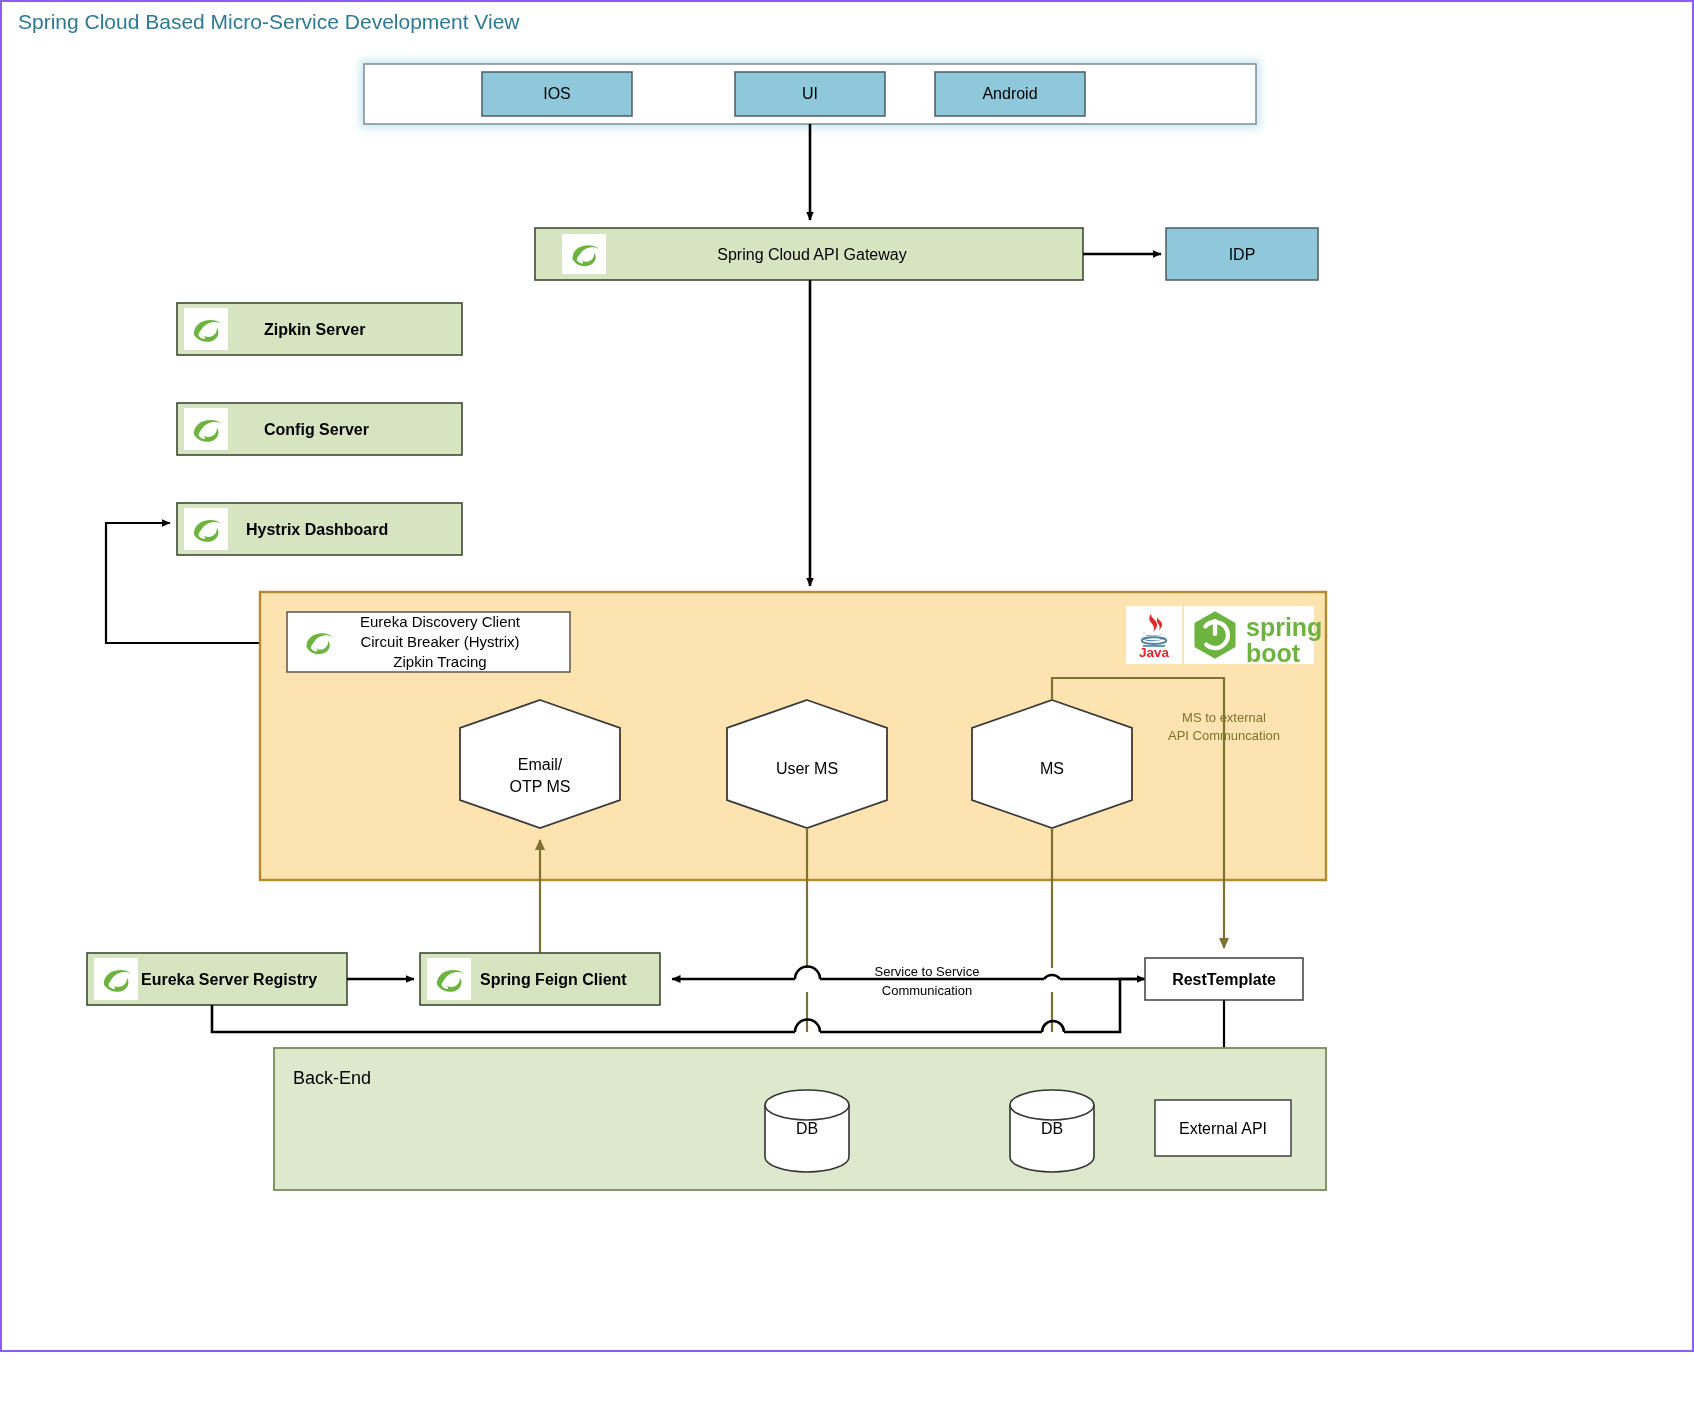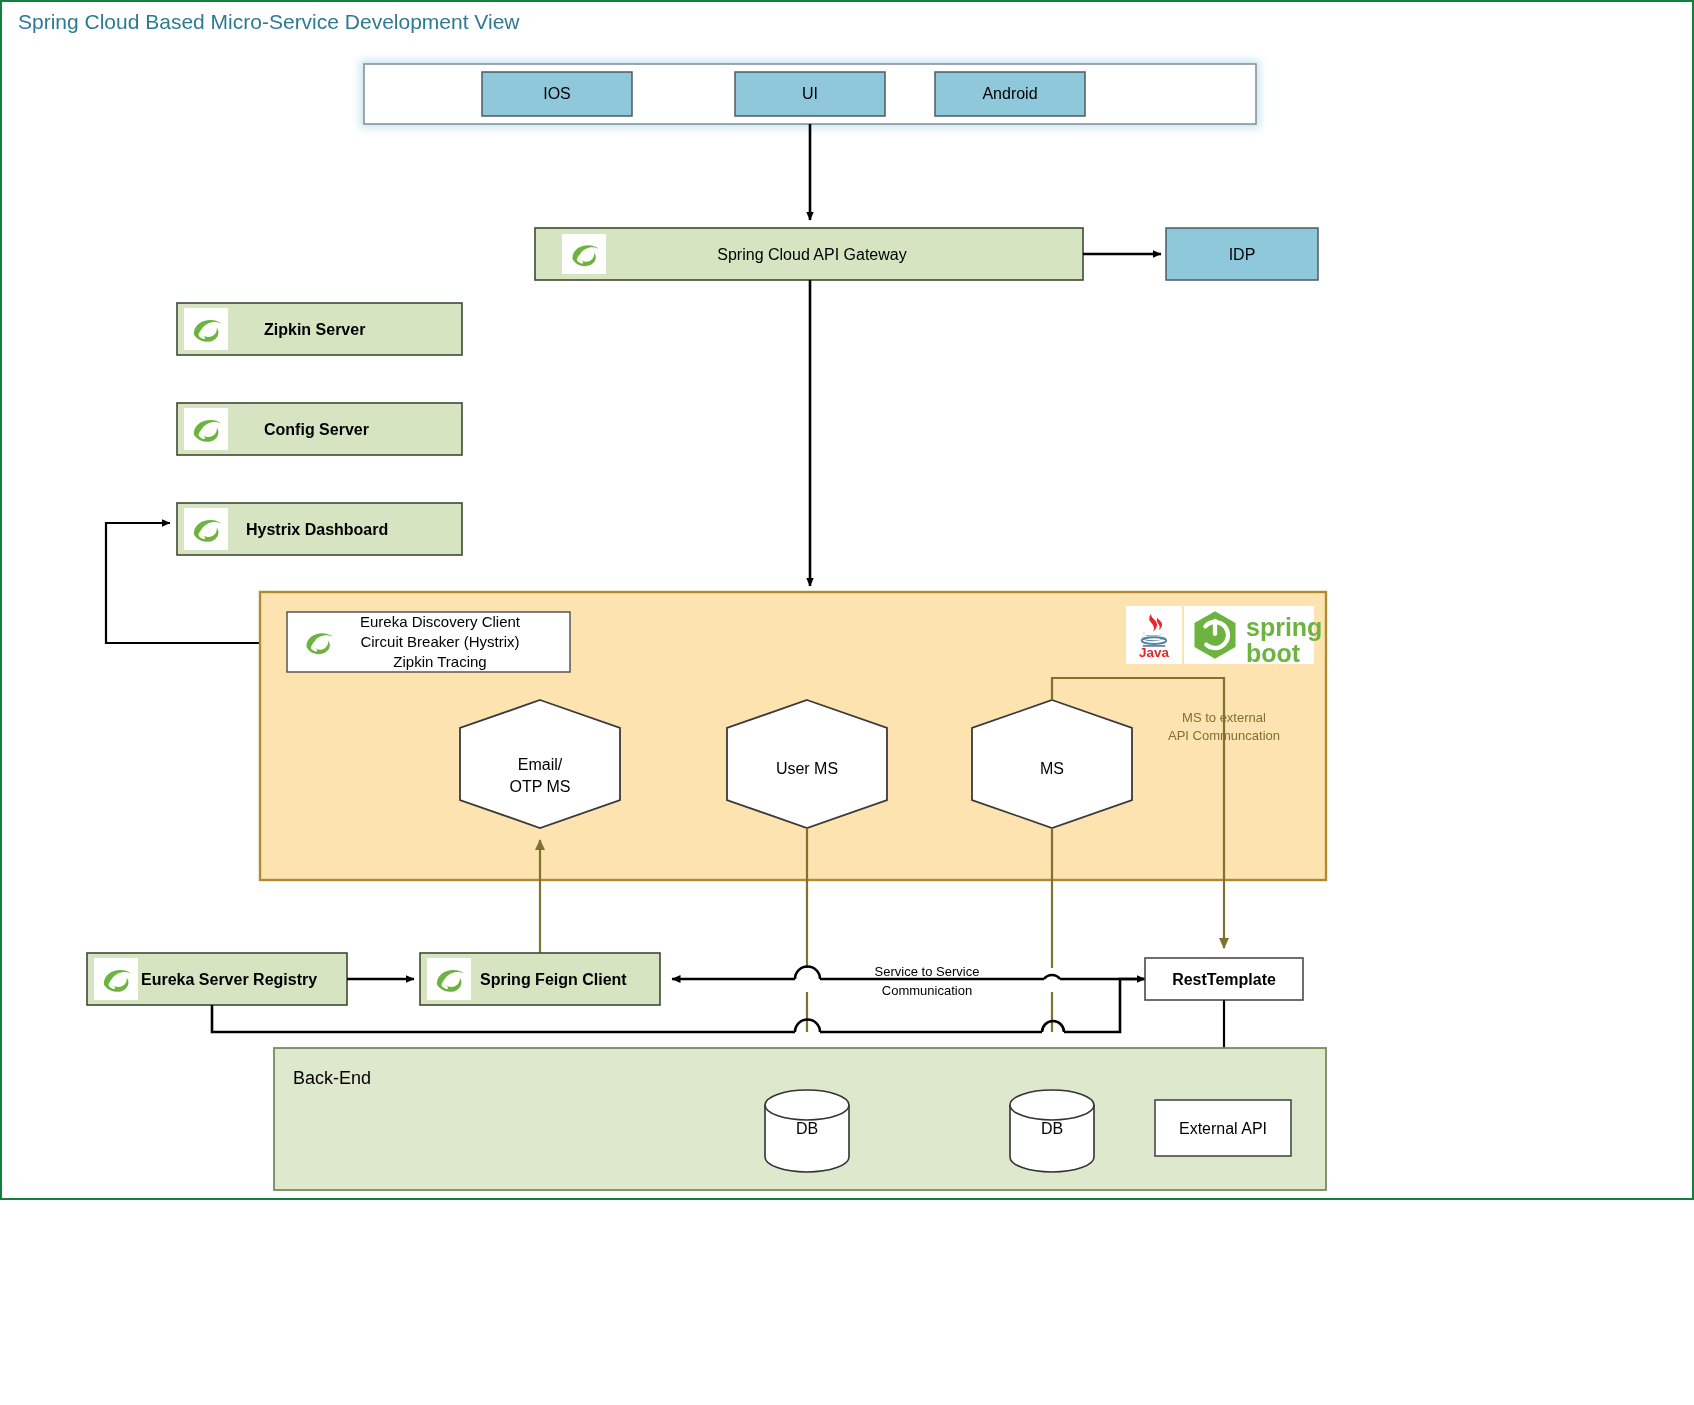--- a/index.html
+++ b/index.html
@@ -1,18 +1,18 @@
 <!DOCTYPE html>
 <html><head>
 <meta charset="utf-8">
 <style>
   html,body{margin:0;padding:0;background:#ffffff;}
   body{font-family:"Liberation Sans",sans-serif;}
-  #page{position:relative;width:1694px;height:1200px;background:#ffffff;
-        border:2px solid #15803d;box-sizing:border-box;overflow:hidden;padding-left:12px;}
+  #page{position:relative;width:1694px;height:1352px;background:#ffffff;
+        border:2px solid #8b5cf6;box-sizing:border-box;overflow:hidden;padding-left:12px;}
   #canvas{position:absolute;left:0;top:0;width:1694px;height:1405px;}
   .ttl{font-size:21px;fill:#2e7a91;}
   .lbl{font-size:16px;fill:#000;}
   .lblb{font-size:16px;fill:#000;font-weight:bold;}
   .small{font-size:13px;fill:#000;}
   .olive{font-size:13px;fill:#7d7230;}
   .hexlbl{font-size:16px;fill:#000;}
   text{font-family:"Liberation Sans",sans-serif;}
 </style>
 </head>

